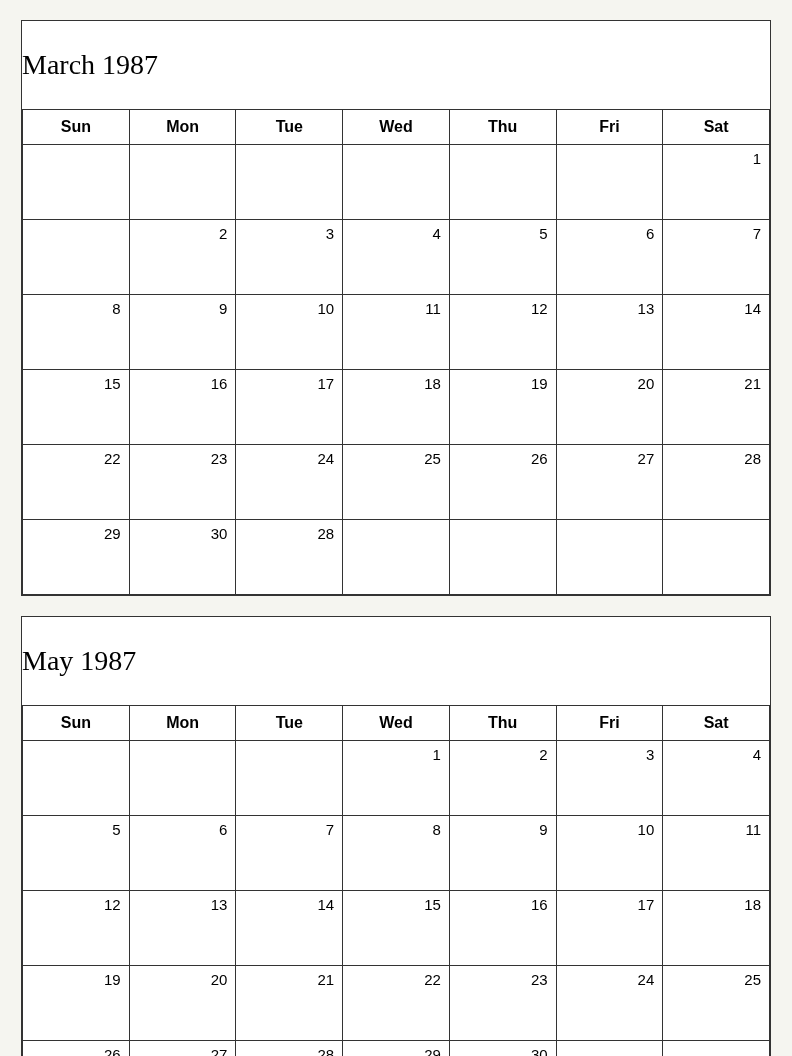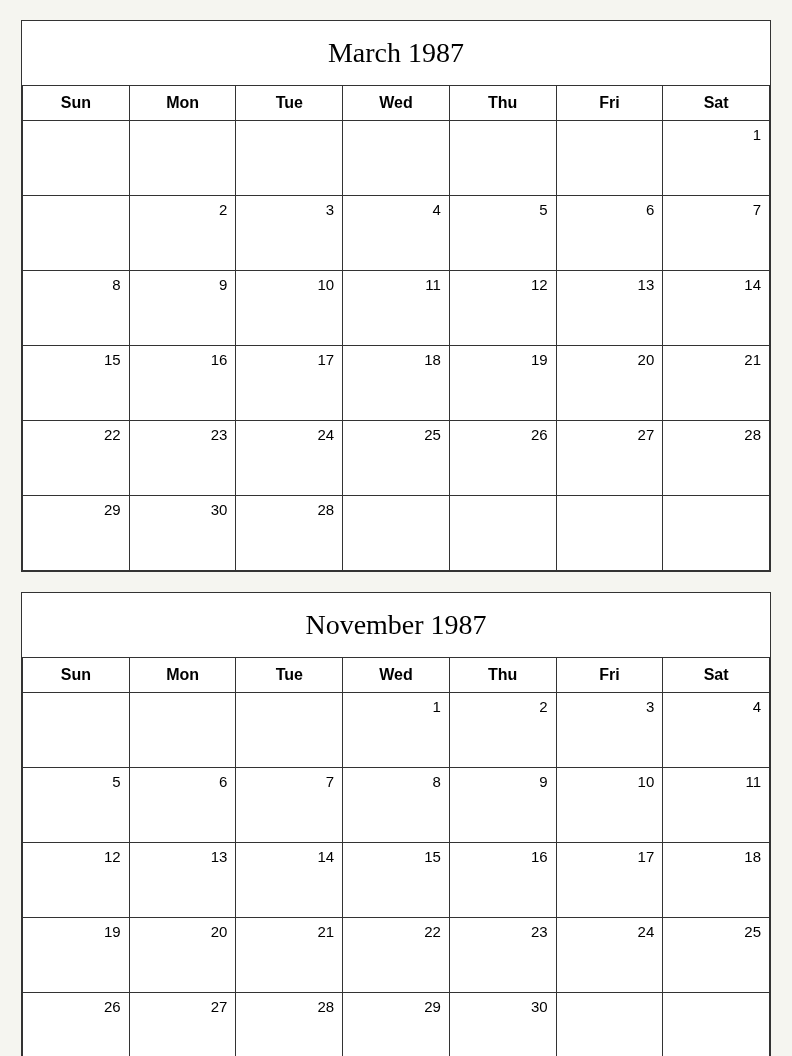--- a/index.html
+++ b/index.html
@@ -20,24 +20,24 @@
       gap: 20px;
     }
 
     .calendar {
       width: 750px;
       border: 1.5px solid #333;
       background: #fff;
     }
 
     .calendar-title {
-      text-align: center;
+      text-align: left;
       font-size: 28px;
       font-weight: normal;
-      padding: 16px 0;
+      padding: 28px 0;
       border-bottom: 1.5px solid #333;
       font-family: Georgia, serif;
     }
 
     .calendar-grid {
       display: grid;
       grid-template-columns: repeat(7, 1fr);
       border-left: 1.5px solid #333;
     }
 
@@ -116,21 +116,21 @@
       <div class="day-cell">30</div>
       <div class="day-cell">28</div>
       <div class="day-cell empty"></div>
       <div class="day-cell empty"></div>
       <div class="day-cell empty"></div>
       <div class="day-cell empty"></div>
     </div>
 </div>
 
 <div class="calendar">
-  <div class="calendar-title">November 1987</div>
+  <div class="calendar-title">May 1987</div>
   <div class="calendar-grid">
 
     <div class="day-header">Sun</div>
     <div class="day-header">Mon</div>
     <div class="day-header">Tue</div>
     <div class="day-header">Wed</div>
     <div class="day-header">Thu</div>
     <div class="day-header">Fri</div>
     <div class="day-header">Sat</div>
 

